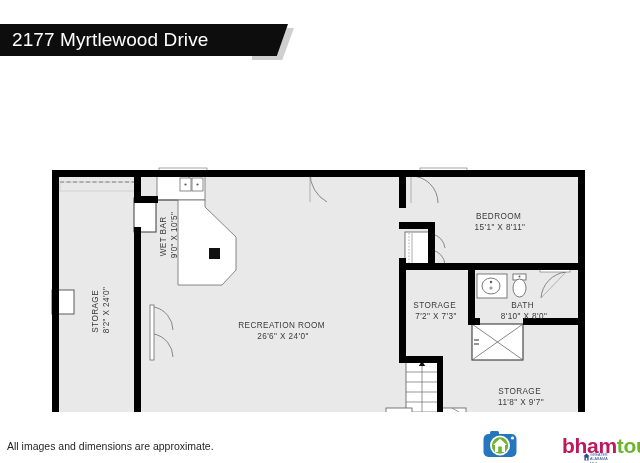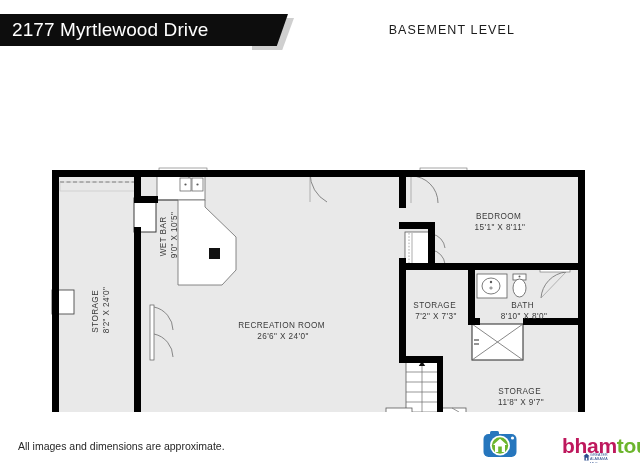--- a/index.html
+++ b/index.html
@@ -5,21 +5,21 @@
   html,body{margin:0;padding:0;}
   body{
     width:640px;height:463px;
     background:#ffffff;
     font-family:"Liberation Sans", sans-serif;
     overflow:hidden;
     position:relative;
   }
 
   
-  #header{position:absolute;left:0;top:4px;width:523px;height:52px;padding-left:14px;}
+  #header{position:absolute;left:0;top:14px;width:523px;height:52px;}
   #addr-banner{
     position:absolute;left:0;top:10px;height:32px;width:268px;
     background:#0d0d0d;
   }
   #addr-banner-slant{
     position:absolute;left:248px;top:10px;width:40px;height:32px;
     background:#0d0d0d;
     clip-path:polygon(0 0,100% 0,72% 100%,0 100%);
   }
   #addr-shadow{
@@ -39,21 +39,21 @@
     white-space:nowrap;
   }
 
   
   #plan-wrap{position:absolute;left:0;top:52px;width:640px;height:360px;}
   #plan-svg{display:block;}
 
   
   #footer{position:absolute;left:0;top:424px;width:640px;height:39px;}
   #disclaimer{
-    position:absolute;left:18px;top:16px;
+    position:absolute;left:7px;top:16px;
     font-size:10.5px;color:#262626;white-space:nowrap;
   }
   #logo{position:absolute;left:482px;top:5px;width:152px;height:34px;}
   #logo-text{
     position:absolute;left:40px;top:5px;font-size:21px;font-weight:bold;
     letter-spacing:-.3px;white-space:nowrap;
   }
   .logo-bham{color:#be185d;margin-left:40px;}
   .logo-tours{color:#6cb52d;text-align:right;}
   #mls-badge{
@@ -65,21 +65,20 @@
   }
 </style>
 </head>
 <body>
 
 <div id="header">
   <div id="addr-shadow"></div>
   <div id="addr-banner"></div>
   <div id="addr-banner-slant"></div>
   <div id="addr-text">2177 Myrtlewood Drive</div>
-  <div id="level-label">BASEMENT LEVEL</div>
 </div>
 
 <div id="plan-wrap">
 <svg id="plan-svg" width="640" height="360" viewBox="0 0 640 360">
 
   <g>
     <rect x="52" y="118" width="533" height="270" fill="#e8e8e8"></rect>
   </g>
 
   <g>

